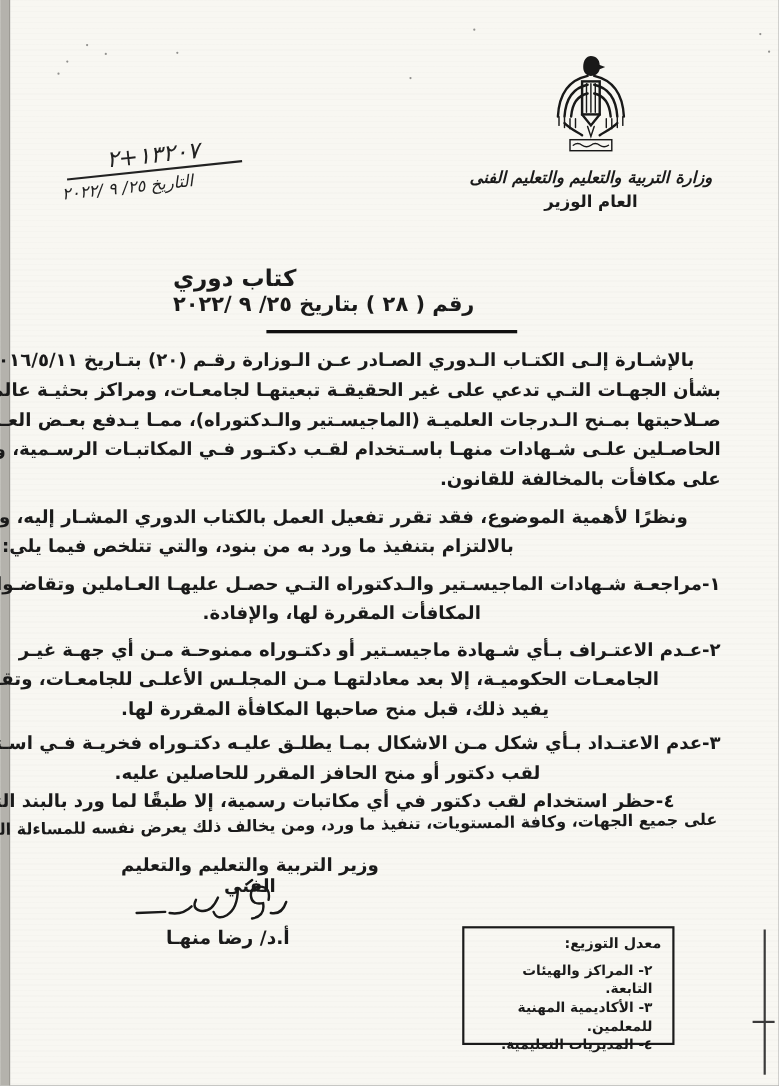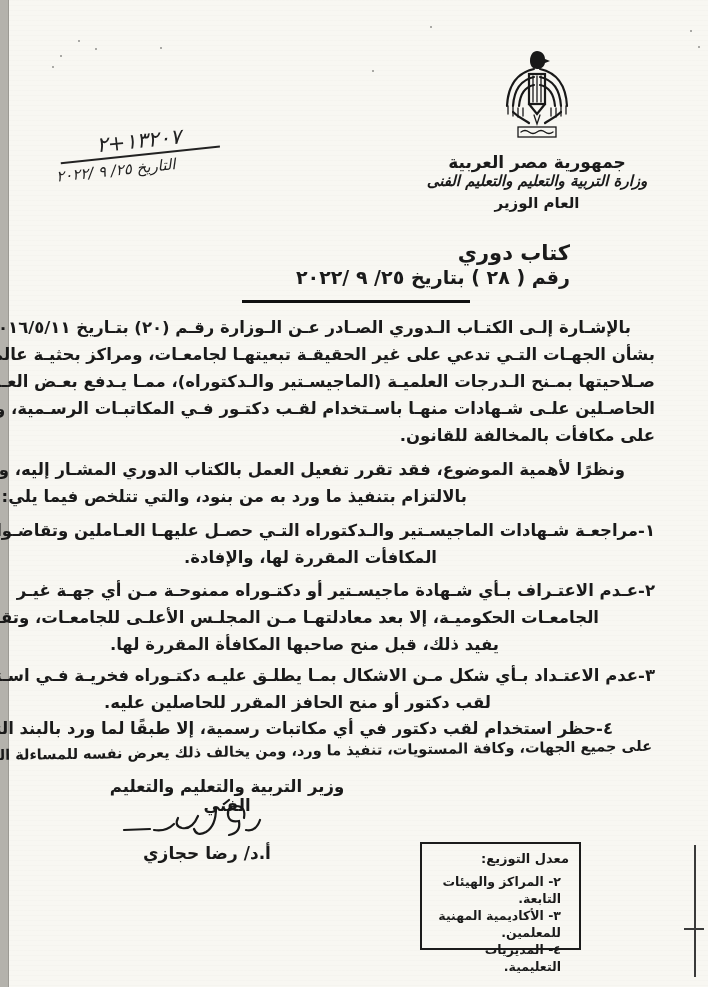--- a/index.html
+++ b/index.html
@@ -15,36 +15,36 @@
   .stamp-number{font-size:21px;font-style:italic;text-align:center;letter-spacing:2px;border-bottom:2.5px solid #222;
     width:160px;margin-left:8px;margin-right:auto;padding-bottom:1px;}
   .stamp-date{font-size:15px;font-style:italic;margin-top:3px;text-align:left;padding-left:2px;}
   
   .letterhead{position:absolute;top:48px;right:26px;width:290px;text-align:center;}
   .emblem{display:block;margin:0 auto 8px auto;}
   .lh-country{font-size:17px;font-weight:bold;}
   .lh-ministry{font-size:15px;font-weight:bold;margin-top:0;font-style:italic;}
   .lh-office{font-size:15px;font-weight:bold;margin-top:4px;}
   
-  .title-block{position:absolute;top:241px;left:170px;width:400px;text-align:right;}
+  .title-block{position:absolute;top:241px;left:157px;width:400px;text-align:left;}
   .doc-title{font-size:21px;font-weight:bold;}
   .doc-number{font-size:19px;font-weight:bold;margin-top:1px;}
   .title-rule{position:absolute;left:242px;top:300px;width:228px;height:3px;background:#101010;}
   
   .bline{position:absolute;right:53px;left:50px;font-size:16.5px;font-weight:bold;
     text-align:justify;text-align-last:justify;white-space:nowrap;}
   .bline.part{text-align:left;text-align-last:right;}
   .warning{position:absolute;right:56px;left:54px;top:742px;font-size:14.5px;font-weight:bold;
     text-align:justify;text-align-last:justify;transform:rotate(-0.8deg);white-space:nowrap;}
   
   .sig-title{position:absolute;left:98px;top:777px;width:258px;text-align:center;font-size:16.5px;font-weight:bold;}
   .sig-script{position:absolute;left:112px;top:798px;}
   .sig-name{position:absolute;left:112px;top:843px;width:190px;text-align:center;font-size:17px;font-weight:bold;}
   
-  .dist-box{position:absolute;left:420px;top:842px;width:161px;height:108px;border:2px solid #1b1b1b;
+  .dist-box{position:absolute;left:420px;top:842px;width:193px;height:108px;border:2px solid #1b1b1b;
     box-sizing:border-box;padding:7px 10px 0 6px;}
   .dist-label{font-size:13px;font-weight:bold;}
   .dist-list{margin-top:7px;}
   .dist-item{font-size:12.5px;font-weight:bold;line-height:17px;padding-right:8px;}
   
   .artifact-vline{position:absolute;left:694px;top:845px;width:2px;height:132px;background:#3a3a3a;}
   .artifact-tick{position:absolute;left:684px;top:928px;width:20px;height:2px;background:#3a3a3a;}
   .speck{position:absolute;width:2px;height:2px;border-radius:50%;background:rgba(20,20,20,0.45);}
   svg .ink{stroke:#191919;fill:none;stroke-width:2.2;stroke-linecap:round;}
   svg .ink-thin{stroke:#191919;fill:none;stroke-width:1.3;stroke-linecap:round;}
@@ -73,21 +73,20 @@
       <path class="ink-thin" d="M7 58 l0 8 M12 59 l0 9 M17 60 l0 9 M22 60 l0 8"></path>
       <path class="ink-thin" d="M65 58 l0 8 M60 59 l0 9 M55 60 l0 9 M50 60 l0 8"></path>
       <rect class="ink" x="28" y="26" width="16" height="30"></rect>
       <path class="ink-thin" d="M32 28 l0 26 M36 28 l0 26 M40 28 l0 26"></path>
       <path class="ink" d="M28 56 L36 66 L44 56"></path>
       <path class="ink-thin" d="M33 67 l3 9 l3 -9"></path>
       <path class="ink" d="M12 64 C18 70 24 72 28 75 M60 64 C54 70 48 72 44 75"></path>
       <rect class="ink-thin" x="17" y="79" width="38" height="10"></rect>
       <path class="ink-thin" d="M20 84 q4 -3 8 0 t8 0 t8 0 t8 0"></path>
     </svg>
-    <div class="lh-country">جمهورية مصر العربية</div>
     <div class="lh-ministry">وزارة التربية والتعليم والتعليم الفنى</div>
     <div class="lh-office">العام الوزير</div>
   </div>
 
   <div class="title-block">
     <div class="doc-title">كتاب دوري</div>
     <div class="doc-number">رقم ( ٢٨ ) بتاريخ ٢٥/ ٩ /٢٠٢٢</div>
   </div>
   <div class="title-rule"></div>
 
@@ -117,21 +116,21 @@
   <div class="sig-title">وزير التربية والتعليم والتعليم الفني</div>
   <svg class="sig-script" width="160" height="50" viewBox="0 0 160 50">
     <path class="ink" d="M148 22 q-4 12 -14 10"></path>
     <path class="ink" d="M132 20 q2 -12 -8 -12 q-9 0 -8 9 q1 8 11 6 q2 12 -10 14"></path>
     <path class="ink" d="M112 6 l5 -4"></path>
     <path class="ink" d="M104 10 q0 18 -10 24 q-9 5 -12 -3"></path>
     <path class="ink" d="M86 18 q-6 14 -16 12 q-8 -2 -4 -10"></path>
     <path class="ink" d="M62 26 q-8 8 -20 6"></path>
     <path class="ink" d="M38 31 l-26 1"></path>
   </svg>
-  <div class="sig-name">أ.د/ رضا حجازي</div>
+  <div class="sig-name">أ.د/ رضا منهـا</div>
 
   <div class="dist-box">
     <div class="dist-label">معدل التوزيع:</div>
     <div class="dist-list">
       <div class="dist-item">٢- المراكز والهيئات التابعة.</div>
       <div class="dist-item">٣- الأكاديمية المهنية للمعلمين.</div>
       <div class="dist-item">٤- المديريات التعليمية.</div>
     </div>
   </div>
 

